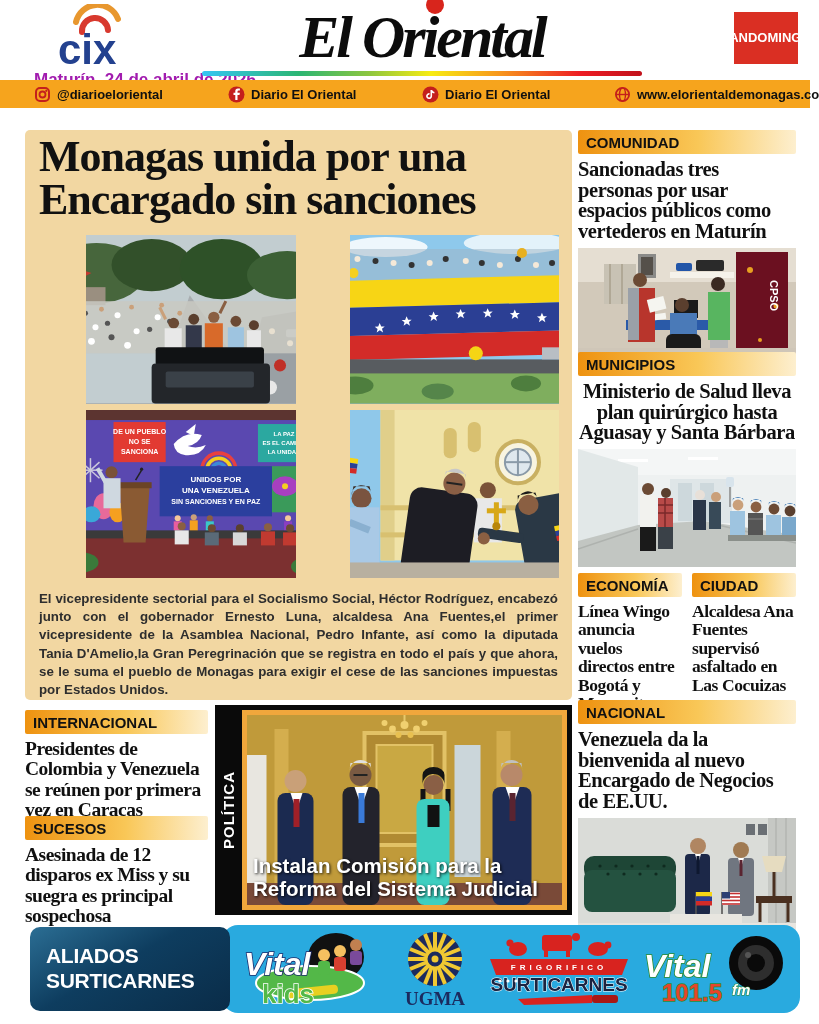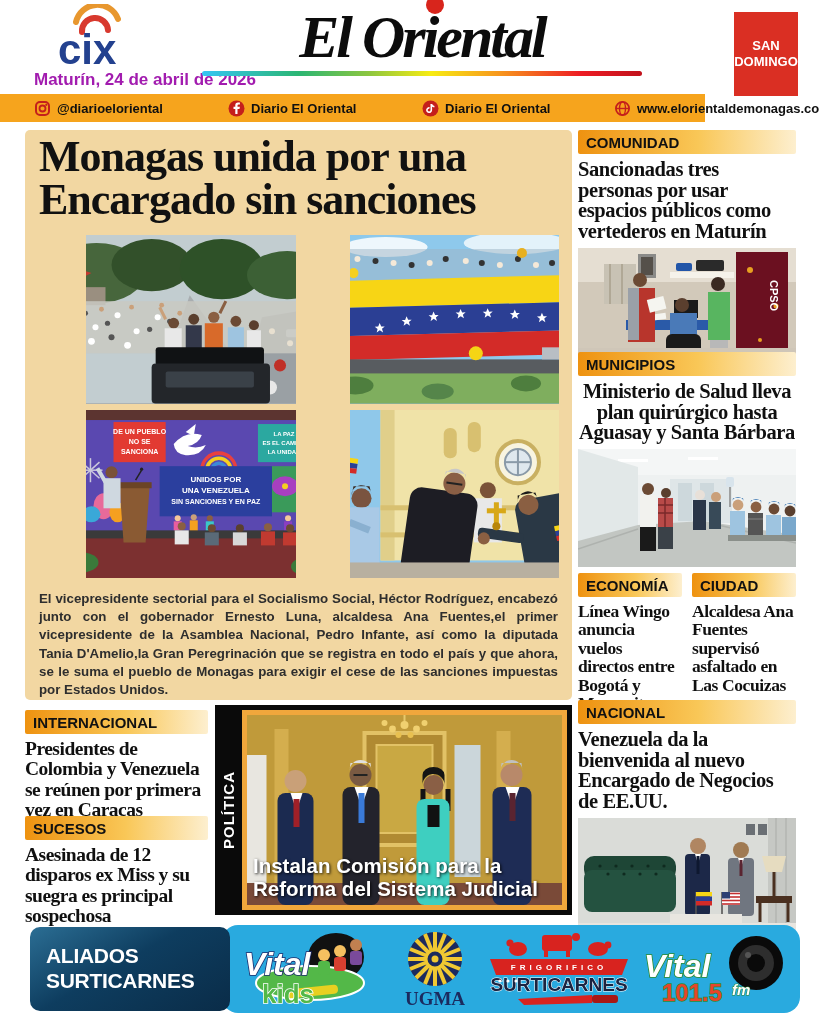--- a/index.html
+++ b/index.html
@@ -9,25 +9,25 @@
   .cix{position:absolute;left:30px;top:4px;width:170px;}
   .cix svg{display:block;}
   .date{position:absolute;left:34px;top:70px;font-size:17px;font-weight:bold;color:#a21caf;white-space:nowrap;}
   .masthead{position:absolute;left:196px;top:6px;width:452px;text-align:center;}
   .mast-title{font-family:Liberation Serif, serif;font-style:italic;font-weight:900;
               font-size:60px;line-height:1.05;color:#0c0c0c;letter-spacing:-3px;white-space:nowrap;}
   .mast-i{position:relative;}
   .mast-i::before{content:"";position:absolute;left:3px;top:-8px;width:18px;height:18px;border-radius:50%;background:#d8251c;}
   .rainbow{margin-top:2px;height:5px;width:440px;margin-left:6px;border-radius:3px;
     background:linear-gradient(90deg,#35c6f4 0%,#2bb673 22%,#8dc63f 38%,#f7ec13 52%,#f7941d 68%,#ed1c24 86%,#c1121c 100%);}
-  .badge{position:absolute;right:21px;top:12px;width:64px;height:84px;background:#da2f23;
-         color:#fff;display:flex;flex-direction:column;align-items:center;justify-content:center;
+  .badge{position:absolute;right:21px;top:12px;width:64px;height:52px;background:#da2f23;
+         color:#fff;display:flex;flex-direction:row;align-items:center;justify-content:center;
          font-weight:bold;font-size:13px;line-height:1.2;text-align:center;letter-spacing:0;}
   
-  .social{position:absolute;left:0;top:94px;width:705px;height:28px;background:#f6a41d;}
+  .social{position:absolute;left:0;top:80px;width:810px;height:28px;background:#f6a41d;}
   .soc-item{position:absolute;top:0;height:28px;display:flex;align-items:center;gap:6px;
             font-size:13px;font-weight:bold;color:#101010;}
   .soc-item svg{display:block;}
   
   .lead-panel{position:absolute;left:25px;top:130px;width:547px;height:570px;background:#f2d7a2;border-radius:5px;}
   .lead-headline{padding:6px 12px 0 14px;font-family:"Liberation Serif",serif;font-weight:bold;
                  font-size:44px;line-height:0.97;color:#111;letter-spacing:-1px;}
   .lead-headline span{display:block;}
   .collage{position:absolute;left:13px;top:105px;width:521px;height:343px;
            display:grid;grid-template-columns:1fr 1fr;grid-template-rows:1fr 1fr;gap:6px;}

